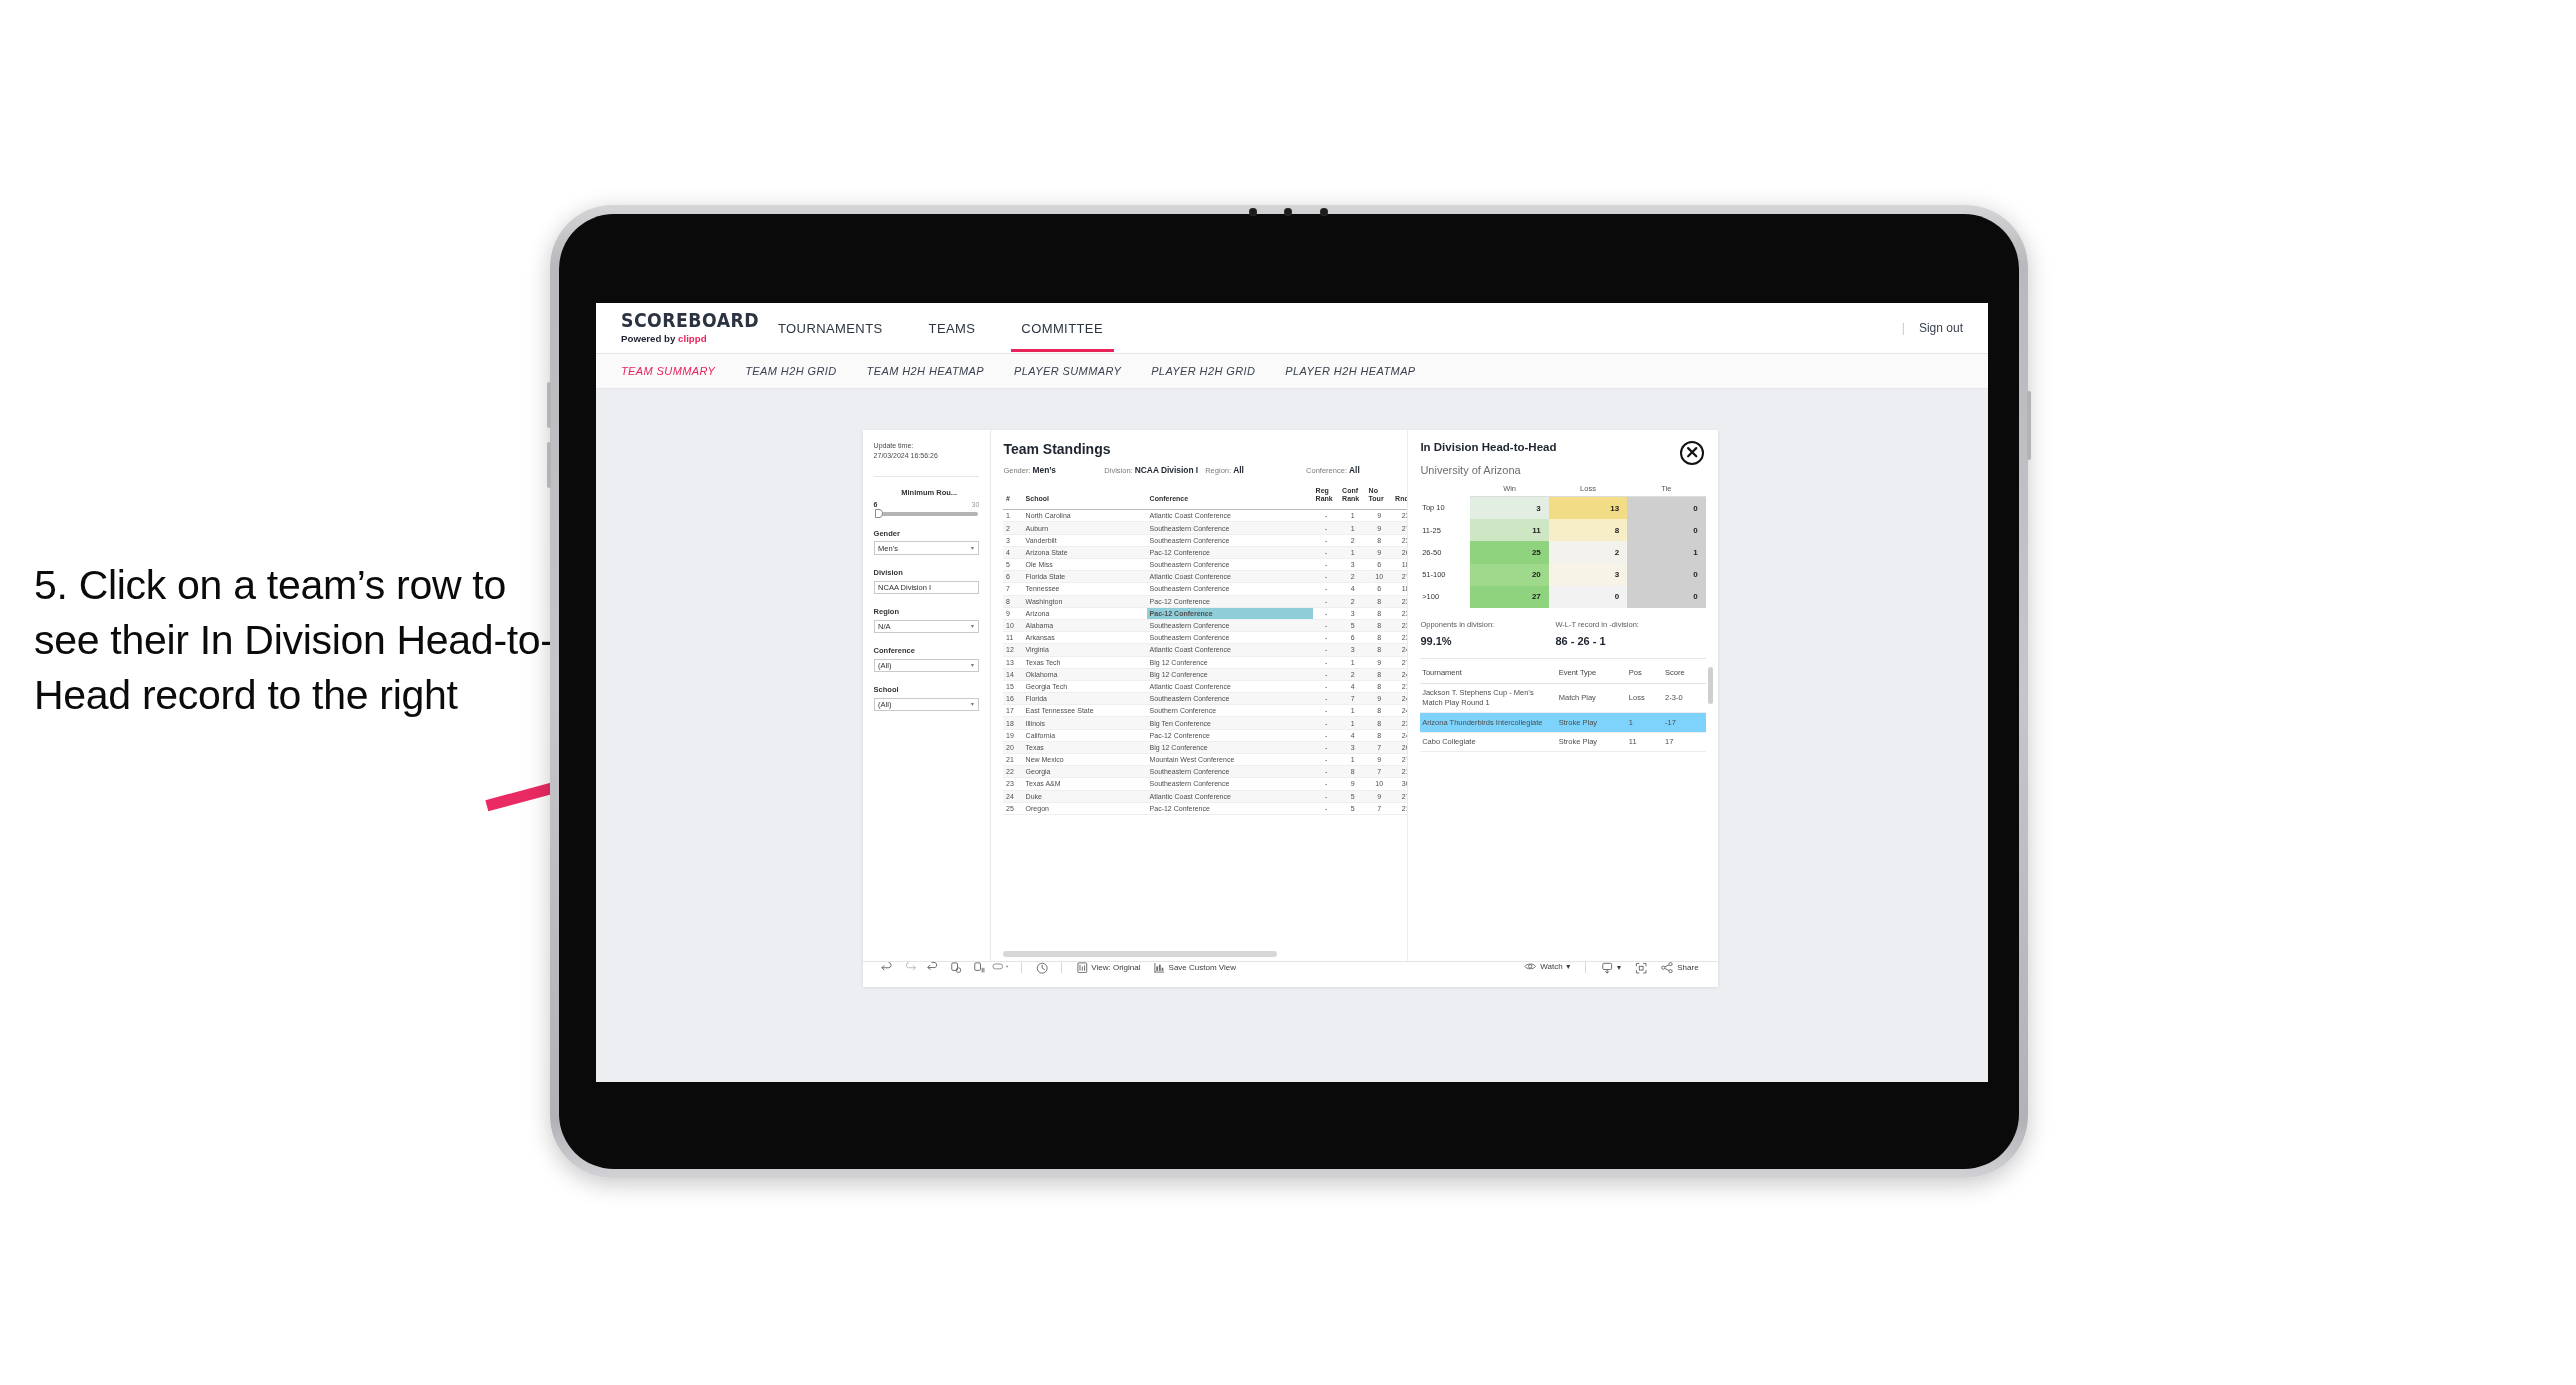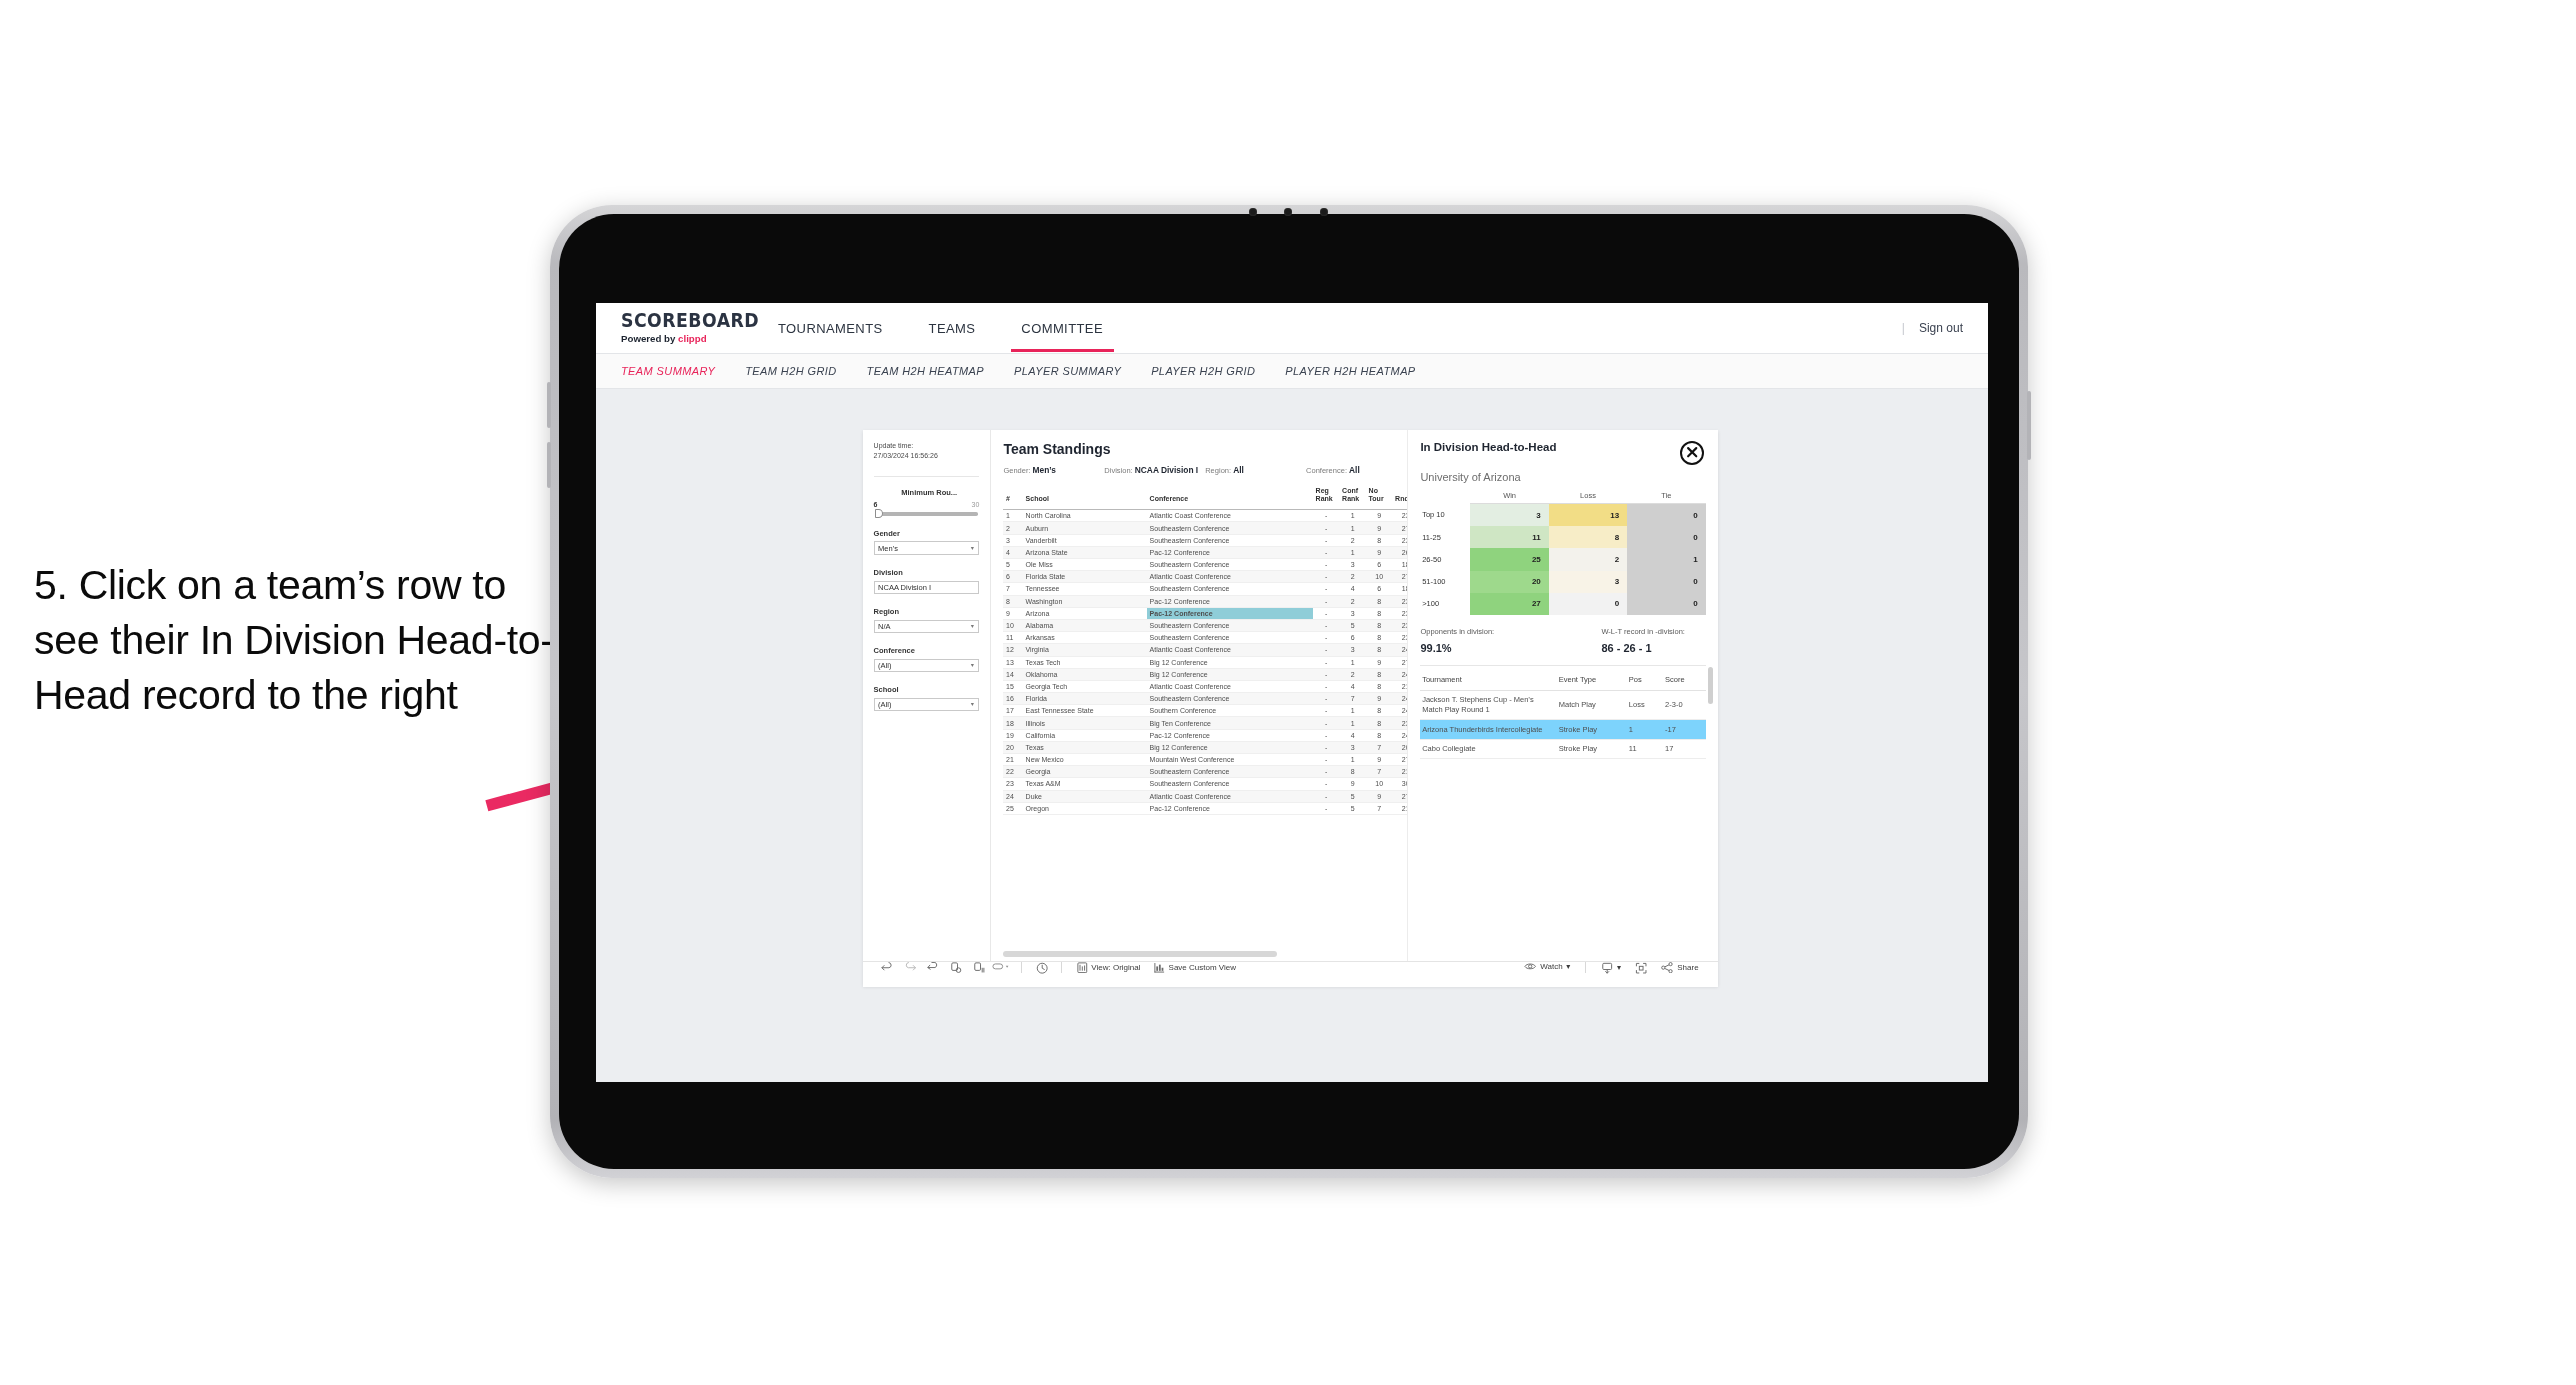--- a/index.html
+++ b/index.html
@@ -177,21 +177,21 @@
     position: absolute; left: 12.4px; bottom: 3.5px; width: 274px; height: 6.2px;
     background: #d7d7d7; border-radius: 3.5px;
   }
 
   
   #h2h {
     width: 311px; border-left: 0.9px solid #ececec; padding: 10.6px 12.4px 0 12.4px;
     background: #fff; flex-shrink: 0; position: relative;
   }
   #h2h-title { font-size: 11.5px; font-weight: 700; color: #1f2530; }
-  #h2h-sub { font-size: 11px; color: #6d6d6d; margin-top: 18px; }
+  #h2h-sub { font-size: 11px; color: #6d6d6d; margin-top: 11px; }
   #close-btn {
     position: absolute; right: 14px; top: 10.6px;
     width: 24px; height: 24px; border-radius: 50%;
     border: 2.1px solid #111; display: flex; align-items: center; justify-content: center;
     cursor: pointer;
   }
   #close-btn svg { display: block; }
 
   table.h2h { border-collapse: collapse; width: 100%; margin-top: 8px; table-layout: fixed; }
   table.h2h th {
@@ -200,21 +200,21 @@
   }
   table.h2h th.bucket { width: 50px; border-bottom: none; }
   table.h2h td.bucket {
     font-size: 7.5px; color: #333; padding-left: 1.8px; background: #fff;
   }
   table.h2h td.val {
     font-size: 8px; color: #222; text-align: right; padding: 6.6px 8px;
     font-weight: 600;
   }
 
-  #h2h-stats { display: flex; margin-top: 12.4px; gap: 46px; }
+  #h2h-stats { display: flex; margin-top: 12.4px; }
   #h2h-stats .blk { }
   #h2h-stats .blk.first { width: 135px; }
   #h2h-stats .lbl { font-size: 7.5px; color: #5a5a5a; }
   #h2h-stats .val { font-size: 11px; font-weight: 700; color: #1f2530; margin-top: 5.3px; }
 
   #h2h-rule { height: 0.9px; background: #e6e6e6; margin: 11.5px 0 0 0; }
 
   table.tourn { border-collapse: collapse; width: 100%; margin-top: 5.3px; table-layout: fixed; }
   table.tourn th {
     font-size: 7.5px; font-weight: 400; color: #444; text-align: left;

